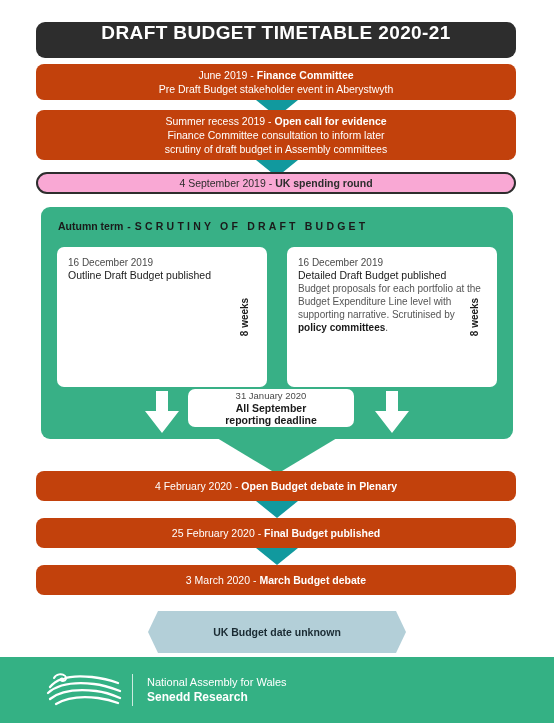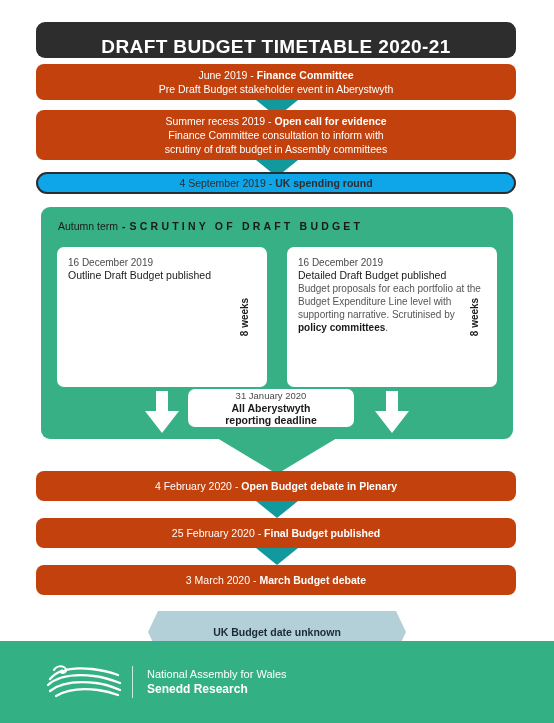--- a/index.html
+++ b/index.html
@@ -17,21 +17,21 @@
     background: #ffffff;
   }
 
   
   .title-bar {
     position: absolute;
     left: 36px; top: 22px;
     width: 480px; height: 36px;
     background: #2d2d2d;
     border-radius: 9px;
-    display: flex; align-items: flex-end; justify-content: center;
+    display: flex; align-items: flex-start; justify-content: center;
   }
   .title-bar .txt {
     color: #ffffff;
     font-size: 19px;
     font-weight: bold;
     letter-spacing: 0.4px;
   }
 
   
   .teal-bar {
@@ -43,21 +43,21 @@
     color: #ffffff;
     text-align: center;
     padding: 4px 14px;
   }
   .teal-bar .ln { font-size: 10.5px; line-height: 14px; white-space: nowrap; }
   .teal-bar .ln b { font-weight: bold; }
 
   
   .pill-outline {
     position: absolute;
-    background: #0ea5e9;
+    background: #f9a8d4;
     border: 2px solid #2d2d2d;
     border-radius: 999px;
     display: flex; align-items: center; justify-content: center;
     color: #2d2d2d;
   }
   .pill-outline .ln { font-size: 10.5px; }
   .pill-outline .ln b { font-weight: bold; }
 
   
   .arrow-teal {
@@ -81,21 +81,21 @@
     left: 41px; top: 438px;
     width: 472px; height: 36px;
     pointer-events: none;
   }
   .green-head {
     position: absolute;
     left: 17px; top: 13px;
     font-size: 10.5px; color: #1a1a1a;
     white-space: nowrap;
   }
-  .green-head .term { font-weight: normal; }
+  .green-head .term { font-weight: bold; }
   .green-head .dash { font-weight: bold; padding: 0 4px; }
   .green-head .scr { font-weight: bold; letter-spacing: 3.2px; }
 
   .card {
     position: absolute;
     top: 40px;
     background: #ffffff;
     border-radius: 7px;
     padding: 9px 11px 0 11px;
   }
@@ -140,21 +140,21 @@
     background: #b3cfd8;
     display: flex; align-items: center; justify-content: center;
     clip-path: polygon(10px 0, calc(100% - 10px) 0, 100% 50%, calc(100% - 10px) 100%, 10px 100%, 0 50%);
   }
   .hex-note .ln { font-size: 10.5px; font-weight: bold; color: #1a2b33; }
 
   
   .footer {
     position: absolute;
     left: 0; bottom: 0;
-    width: 554px; height: 82px;
+    width: 554px; height: 66px;
     background: #34b184;
     display: flex; align-items: center;
   }
   .footer .logo { margin-left: 44px; width: 78px; height: 38px; }
   .footer .divider {
     width: 1px; height: 32px; background: rgba(255,255,255,0.75);
     margin: 0 14px 0 10px;
   }
   .footer .ftxt { color: #ffffff; }
   .footer .f1 { font-size: 11px; line-height: 15px; font-weight: normal; }
@@ -171,21 +171,21 @@
 
   <div class="teal-bar" style="left:36px; top:64px; width:480px; height:36px;">
     <div class="ln"><span>June 2019</span><span> - </span><b>Finance Committee</b></div>
     <div class="ln">Pre Draft Budget stakeholder event in Aberystwyth</div>
   </div>
 
   <div class="arrow-teal" style="left:256px; top:100px;"></div>
 
   <div class="teal-bar" style="left:36px; top:110px; width:480px; height:50px;">
     <div class="ln"><span>Summer recess 2019</span><span> - </span><b>Open call for evidence</b></div>
-    <div class="ln">Finance Committee consultation to inform with</div>
+    <div class="ln">Finance Committee consultation to inform later</div>
     <div class="ln">scrutiny of draft budget in Assembly committees</div>
   </div>
 
   <div class="arrow-teal" style="left:256px; top:160px;"></div>
 
   <div class="pill-outline" style="left:36px; top:172px; width:480px; height:22px;">
     <span class="ln"><span>4 September 2019</span><span> - </span><b>UK spending round</b></span>
   </div>
 
   <div class="green-sec">
@@ -214,21 +214,21 @@
       <polygon points="11,0 23,0 23,20 34,20 17,42 0,20 11,20" fill="#ffffff"></polygon>
     </svg>
   </div>
 
   <svg class="green-arrow" viewBox="0 0 472 36" preserveAspectRatio="none">
     <polygon points="176,0 296,0 236,36" fill="#38b086"></polygon>
   </svg>
 
   <div class="deadline">
     <div class="d1">31 January 2020</div>
-    <div class="d2">All Aberystwyth</div>
+    <div class="d2">All September</div>
     <div class="d2">reporting deadline</div>
   </div>
 
   <div class="teal-bar" style="left:36px; top:471px; width:480px; height:30px;">
     <div class="ln"><span>4 February 2020</span><span> - </span><b>Open Budget debate in Plenary</b></div>
   </div>
 
   <div class="arrow-teal" style="left:256px; top:501px;"></div>
 
   <div class="teal-bar" style="left:36px; top:518px; width:480px; height:30px;">

